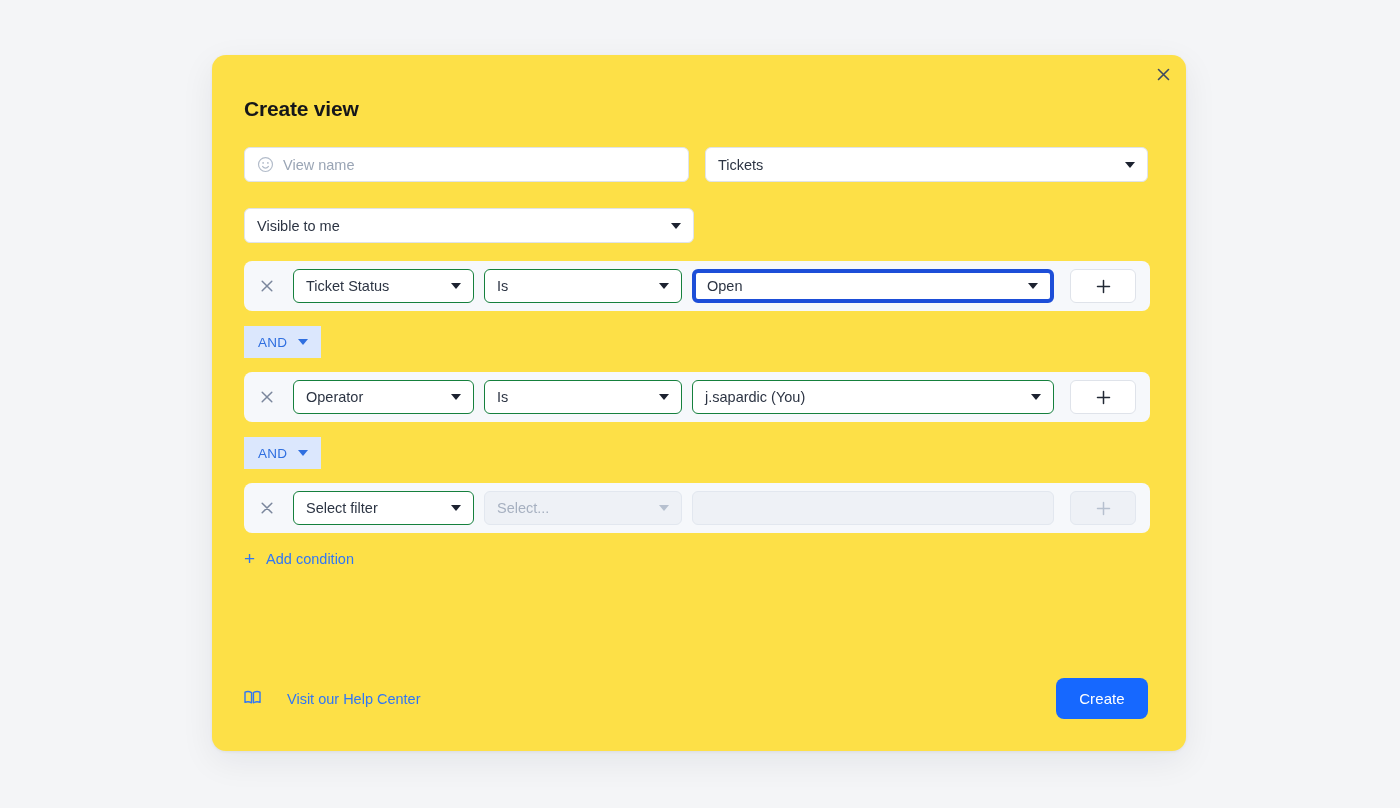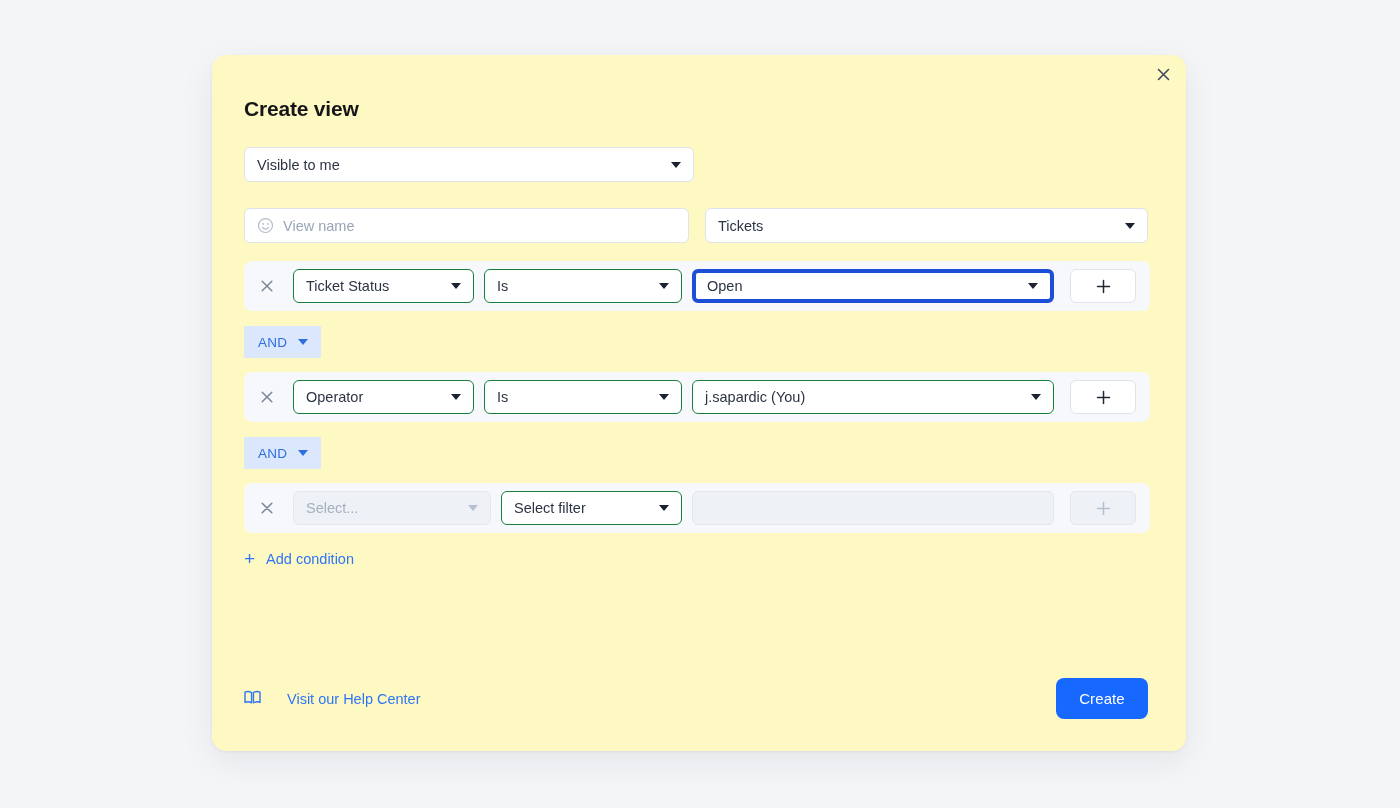--- a/index.html
+++ b/index.html
@@ -16,21 +16,21 @@
     overflow: hidden;
   }
 
   
   .modal {
     position: absolute;
     left: 212px;
     top: 55px;
     width: 974px;
     height: 696px;
-    background: #fef9c3;
+    background: #fde047;
     border-radius: 14px;
     box-shadow: 0 1px 3px rgba(16,24,40,.06), 0 10px 34px rgba(16,24,40,.07);
     padding: 32px 38px 0 32px;
   }
 
   .close-btn {
     position: absolute;
     right: 10px;
     top: 6px;
     width: 26px;
@@ -273,28 +273,20 @@
   <button class="close-btn" aria-label="Close">
     <svg width="13" height="13" viewBox="0 0 13 13" fill="none" aria-hidden="true">
       <path d="M1.5 1.5 L11.5 11.5 M11.5 1.5 L1.5 11.5" stroke="#3d4a61" stroke-width="1.6" stroke-linecap="round"></path>
     </svg>
   </button>
 
   <h1 class="modal-title">Create view</h1>
 
   
   <div class="row-top">
-    <div class="field w-left">
-      <span>Visible to me</span>
-      <span class="caret"></span>
-    </div>
-  </div>
-
-  
-  <div class="row-top">
 
     <div class="field w-left">
       <span class="smiley">
         <svg width="17" height="17" viewBox="0 0 20 20" fill="none" aria-hidden="true">
           <circle cx="10" cy="10" r="8.2" stroke="#b3bcca" stroke-width="1.4"></circle>
           <circle cx="7.2" cy="8.1" r="1.05" fill="#b3bcca"></circle>
           <circle cx="12.8" cy="8.1" r="1.05" fill="#b3bcca"></circle>
           <path d="M6.5 12.2c.9 1.3 2.1 2 3.5 2s2.6-.7 3.5-2" stroke="#b3bcca" stroke-width="1.35" stroke-linecap="round"></path>
         </svg>
       </span>
@@ -302,20 +294,28 @@
     </div>
 
     <div class="field w-right">
       <span>Tickets</span>
       <span class="caret"></span>
     </div>
 
   </div>
 
   
+  <div class="row-top">
+    <div class="field w-left">
+      <span>Visible to me</span>
+      <span class="caret"></span>
+    </div>
+  </div>
+
+  
 
   
   <div class="cond-row">
     <button class="x-btn" aria-label="Remove">
       <svg width="12" height="12" viewBox="0 0 12 12" fill="none" aria-hidden="true">
         <path d="M1.2 1.2 L10.8 10.8 M10.8 1.2 L1.2 10.8" stroke="#7a869c" stroke-width="1.5" stroke-linecap="round"></path>
       </svg>
     </button>
     <div class="sel w-filter">
       <span>Ticket Status</span>
@@ -378,27 +378,27 @@
     </button>
   </div>
 
   
   <div class="cond-row second">
     <button class="x-btn" aria-label="Remove">
       <svg width="12" height="12" viewBox="0 0 12 12" fill="none" aria-hidden="true">
         <path d="M1.2 1.2 L10.8 10.8 M10.8 1.2 L1.2 10.8" stroke="#7a869c" stroke-width="1.5" stroke-linecap="round"></path>
       </svg>
     </button>
+    <div class="sel w-filter">
+      <span class="placeholder">Select filter</span>
+      <span class="caret"></span>
+    </div>
     <div class="sel w-op disabled">
       <span>Select...</span>
       <span class="caret muted"></span>
-    </div>
-    <div class="sel w-filter">
-      <span class="placeholder">Select filter</span>
-      <span class="caret"></span>
     </div>
     <div class="sel w-val empty-disabled">
       <span></span>
     </div>
     <button class="plus-btn disabled" aria-label="Add">
       <svg width="15" height="15" viewBox="0 0 16 16" fill="none" aria-hidden="true">
         <path d="M8 1.6 V14.4 M1.6 8 H14.4" stroke="currentColor" stroke-width="1.6" stroke-linecap="round"></path>
       </svg>
     </button>
   </div>

